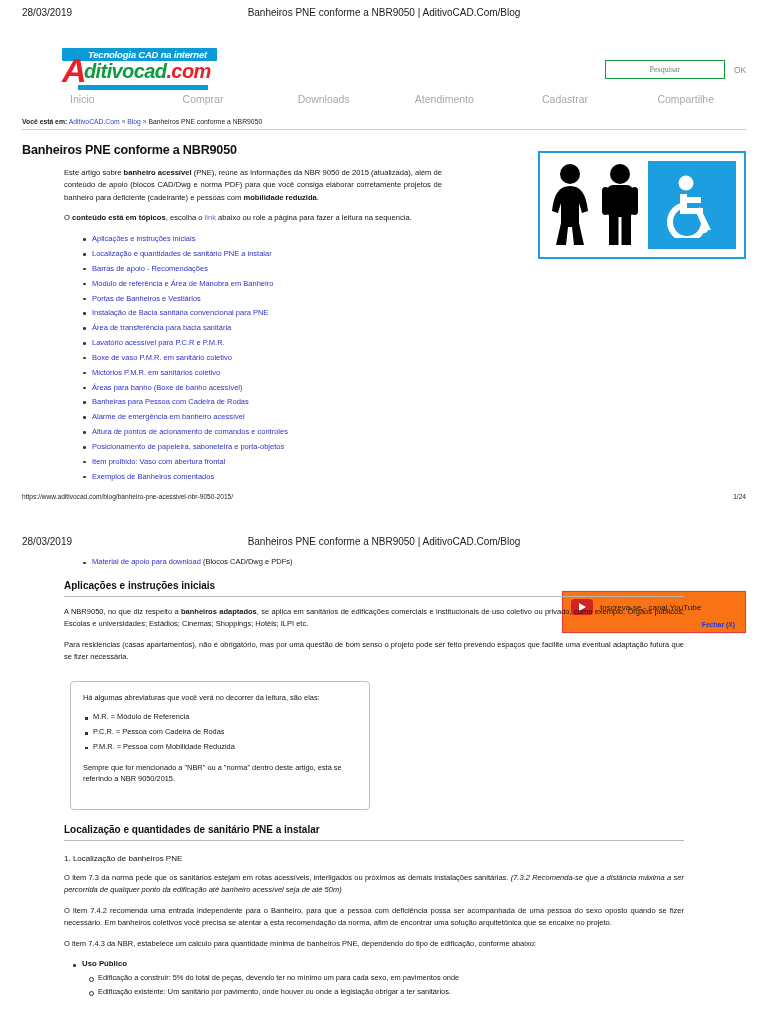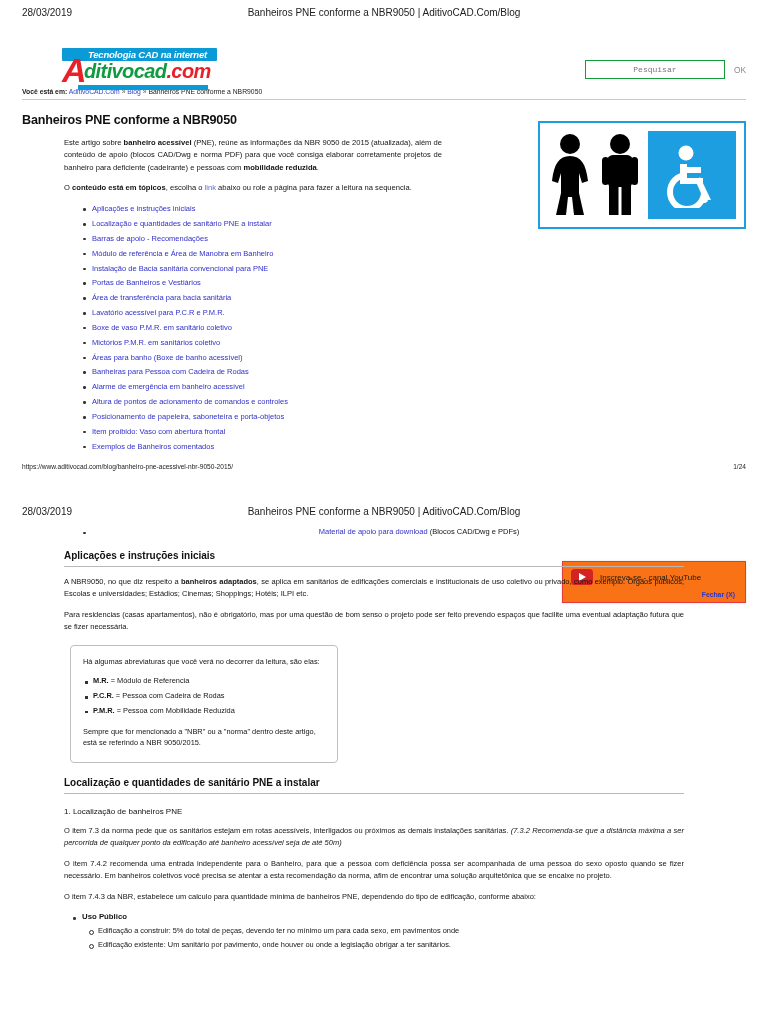--- a/index.html
+++ b/index.html
@@ -107,26 +107,26 @@
 
   .search-wrap {
     position: absolute;
     right: 22px;
     top: 38px;
     display: flex;
     align-items: center;
     gap: 9px;
   }
   .search-input {
-    width: 140px;
+    width: 120px;
     height: 19px;
     border: 1.3px solid #169c3d;
     background: #fff;
     font-size: 8px;
-    font-family: Liberation Mono, monospace;
+    font-family: Liberation Serif, serif;
     color: #666;
     text-align: center;
     padding: 0 20px;
     outline: none;
   }
   .search-input::placeholder { color: #777; }
   .search-ok {
     font-size: 8.4px;
     color: #8a8a8a;
     background: none;
@@ -278,54 +278,53 @@
     line-height: 1.62;
     text-align: justify;
     color: #141414;
     margin: 9px 0 0 42px;
     width: 620px;
   }
   .body-p b { font-weight: bold; }
   .body-p i { font-style: italic; }
 
   .abbr-box {
-    margin: 12px 0 0 48px;
-    width: 268px;
+    margin: 18px 0 0 48px;
+    width: 300px;
     border: 1px solid #bfbfbf;
     border-radius: 4px;
-    padding: 10px 12px 13px 12px;
+    padding: 10px 12px 24px 12px;
   }
   .abbr-box .lead { font-size: 7.4px; color: #141414; line-height: 1.5; }
   .abbr-box ul { list-style: none; margin: 7px 0 7px 10px; }
   .abbr-box li {
     position: relative;
     font-size: 7.4px;
     line-height: 2.0;
     color: #141414;
   }
   .abbr-box li::before {
     content: "";
     position: absolute;
     left: -8px; top: 7px;
     width: 2.5px; height: 2.5px;
     background: #333;
   }
-  .abbr-box li b { font-weight: bold; text-align: center; }
+  .abbr-box li b { font-weight: normal; text-align: center; }
   .abbr-box .tail { font-size: 7.4px; color: #141414; line-height: 1.55; }
 
   .sub-heading {
     font-size: 8px;
     font-weight: normal;
     color: #111;
     margin: 13px 0 0 42px;
   }
   .toc-bullet-single {
     list-style: none;
     margin: 6px 0 4px 70px;
-    text-align: center;
   }
   .toc-bullet-single li {
     position: relative;
     font-size: 7.5px;
     color: #141414;
   }
   .toc-bullet-single li::before {
     content: "";
     position: absolute;
     left: -9px; top: 5px;
@@ -397,20 +396,28 @@
       </div>
       <div class="logo-underband"></div>
     </div>
 
     <div class="search-wrap">
       <input class="search-input" type="text" placeholder="Pesquisar" style="">
       <button class="search-ok">OK</button>
     </div>
   </div>
 
+  <nav class="site-nav">
+    <a>Inicio</a>
+    <a>Comprar</a>
+    <a>Downloads</a>
+    <a>Atendimento</a>
+    <a>Cadastrar</a>
+    <a>Compartilhe</a>
+  </nav>
 
   <div class="breadcrumb">
     <b>Você está em:</b>
     <a>AditivoCAD.Com</a>
     <span class="sep">»</span>
     <a>Blog</a>
     <span class="sep">»</span>
     <span>Banheiros PNE conforme a NBR9050</span>
   </div>
 
@@ -444,22 +451,22 @@
     <div class="intro-col">
       <p><span>Este artigo sobre </span><b>banheiro acessível</b><span> (PNE), reúne as informações da NBR 9050 de 2015 (atualizada), além de conteúdo de apoio (blocos CAD/Dwg e norma PDF) para que você consiga elaborar corretamente projetos de banheiro para deficiente (cadeirante) e pessoas com </span><b>mobilidade reduzida</b><span>.</span></p>
       <p><span>O </span><b>conteúdo está em tópicos</b><span>, escolha o </span><a href="#">link</a><span> abaixo ou role a página para fazer a leitura na sequencia.</span></p>
     </div>
 
     <ul class="toc">
       <li><a href="#">Aplicações e instruções iniciais</a></li>
       <li><a href="#">Localização e quantidades de sanitário PNE a instalar</a></li>
       <li><a href="#">Barras de apoio - Recomendações</a></li>
       <li><a href="#">Módulo de referência e Área de Manobra em Banheiro</a></li>
+      <li><a href="#">Portas de Banheiros e Vestiários</a></li>
       <li><a href="#">Instalação de Bacia sanitária convencional para PNE</a></li>
-      <li><a href="#">Portas de Banheiros e Vestiários</a></li>
       <li><a href="#">Área de transferência para bacia sanitária</a></li>
       <li><a href="#">Lavatório acessível para P.C.R e P.M.R.</a></li>
       <li><a href="#">Boxe de vaso P.M.R. em sanitário coletivo</a></li>
       <li><a href="#">Mictórios P.M.R. em sanitários coletivo</a></li>
       <li><a href="#">Áreas para banho (Boxe de banho acessível)</a></li>
       <li><a href="#">Banheiras para Pessoa com Cadeira de Rodas</a></li>
       <li><a href="#">Alarme de emergência em banheiro acessível</a></li>
       <li><a href="#">Altura de pontos de acionamento de comandos e controles</a></li>
       <li><a href="#">Posicionamento de papeleira, saboneteira e porta-objetos</a></li>
       <li><a href="#">Item proibido: Vaso com abertura frontal</a></li>

